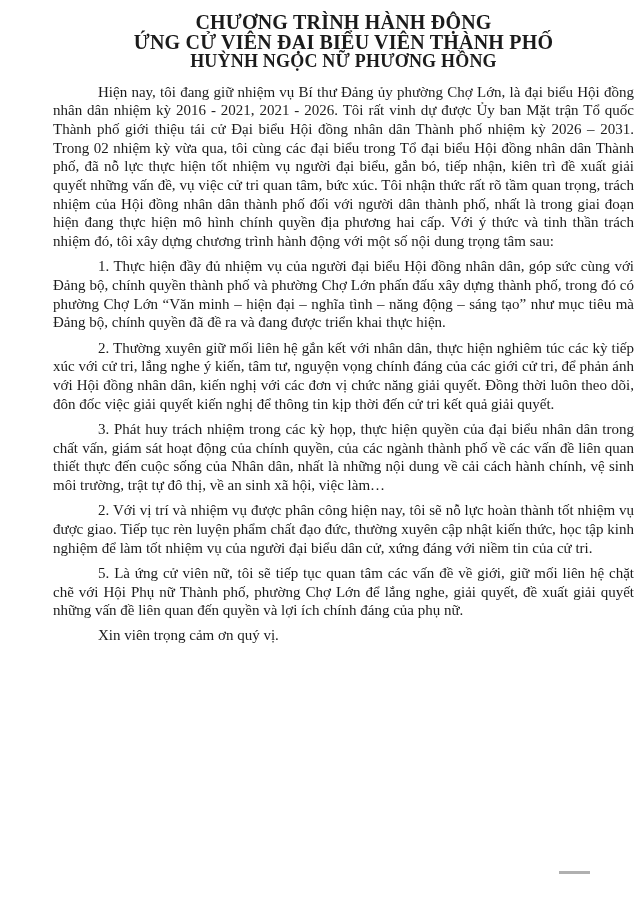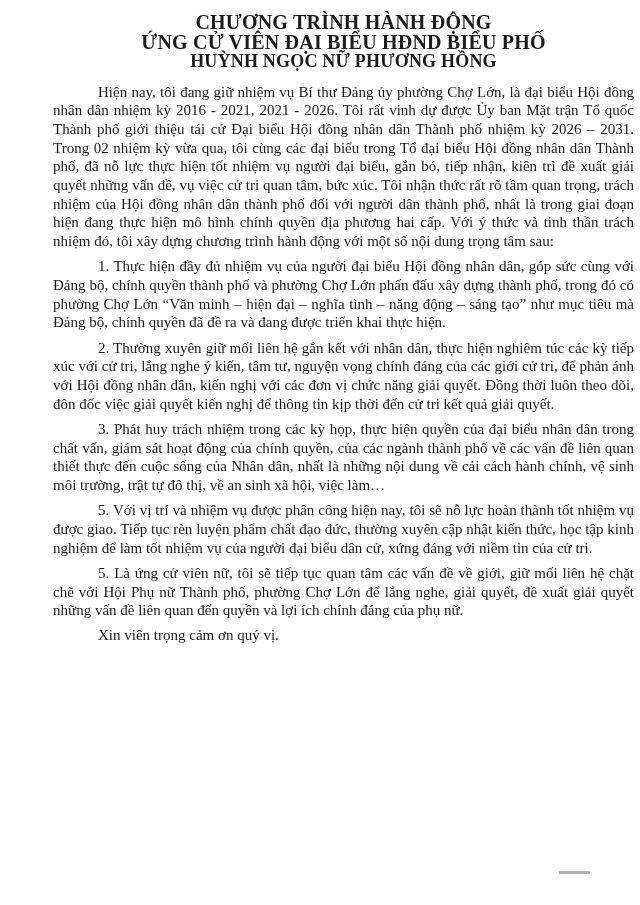--- a/index.html
+++ b/index.html
@@ -57,29 +57,29 @@
     background: #b0b0b0;
   }
 </style>
 </head>
 <body style="background: rgb(255, 255, 255); color: rgb(27, 27, 27);">
 
 <div class="page">
 
   <header class="title-block">
     <div class="title-line-1">CHƯƠNG TRÌNH HÀNH ĐỘNG</div>
-    <div class="title-line-2">ỨNG CỬ VIÊN ĐẠI BIỂU HĐND BIỂU PHỐ</div>
+    <div class="title-line-2">ỨNG CỬ VIÊN ĐẠI BIỂU VIÊN THÀNH PHỐ</div>
     <div class="title-line-3">HUỲNH NGỌC NỮ PHƯƠNG HỒNG</div>
   </header>
 
   <main class="content">
     <p>Hiện nay, tôi đang giữ nhiệm vụ Bí thư Đảng ủy phường Chợ Lớn, là đại biểu Hội đồng nhân dân nhiệm kỳ 2016 - 2021, 2021 - 2026. Tôi rất vinh dự được Ủy ban Mặt trận Tổ quốc Thành phố giới thiệu tái cử Đại biểu Hội đồng nhân dân Thành phố nhiệm kỳ 2026 – 2031. Trong 02 nhiệm kỳ vừa qua, tôi cùng các đại biểu trong Tổ đại biểu Hội đồng nhân dân Thành phố, đã nỗ lực thực hiện tốt nhiệm vụ người đại biểu, gắn bó, tiếp nhận, kiên trì đề xuất giải quyết những vấn đề, vụ việc cử tri quan tâm, bức xúc. Tôi nhận thức rất rõ tầm quan trọng, trách nhiệm của Hội đồng nhân dân thành phố đối với người dân thành phố, nhất là trong giai đoạn hiện đang thực hiện mô hình chính quyền địa phương hai cấp. Với ý thức và tinh thần trách nhiệm đó, tôi xây dựng chương trình hành động với một số nội dung trọng tâm sau:</p>
     <p>1. Thực hiện đầy đủ nhiệm vụ của người đại biểu Hội đồng nhân dân, góp sức cùng với Đảng bộ, chính quyền thành phố và phường Chợ Lớn phấn đấu xây dựng thành phố, trong đó có phường Chợ Lớn “Văn minh – hiện đại – nghĩa tình – năng động – sáng tạo” như mục tiêu mà Đảng bộ, chính quyền đã đề ra và đang được triển khai thực hiện.</p>
     <p>2. Thường xuyên giữ mối liên hệ gắn kết với nhân dân, thực hiện nghiêm túc các kỳ tiếp xúc với cử tri, lắng nghe ý kiến, tâm tư, nguyện vọng chính đáng của các giới cử tri, để phản ánh với Hội đồng nhân dân, kiến nghị với các đơn vị chức năng giải quyết. Đồng thời luôn theo dõi, đôn đốc việc giải quyết kiến nghị để thông tin kịp thời đến cử tri kết quả giải quyết.</p>
     <p>3. Phát huy trách nhiệm trong các kỳ họp, thực hiện quyền của đại biểu nhân dân trong chất vấn, giám sát hoạt động của chính quyền, của các ngành thành phố về các vấn đề liên quan thiết thực đến cuộc sống của Nhân dân, nhất là những nội dung về cải cách hành chính, vệ sinh môi trường, trật tự đô thị, về an sinh xã hội, việc làm…</p>
-    <p>5. Với vị trí và nhiệm vụ được phân công hiện nay, tôi sẽ nỗ lực hoàn thành tốt nhiệm vụ được giao. Tiếp tục rèn luyện phẩm chất đạo đức, thường xuyên cập nhật kiến thức, học tập kinh nghiệm để làm tốt nhiệm vụ của người đại biểu dân cử, xứng đáng với niềm tin của cử tri.</p>
+    <p>2. Với vị trí và nhiệm vụ được phân công hiện nay, tôi sẽ nỗ lực hoàn thành tốt nhiệm vụ được giao. Tiếp tục rèn luyện phẩm chất đạo đức, thường xuyên cập nhật kiến thức, học tập kinh nghiệm để làm tốt nhiệm vụ của người đại biểu dân cử, xứng đáng với niềm tin của cử tri.</p>
     <p>5. Là ứng cử viên nữ, tôi sẽ tiếp tục quan tâm các vấn đề về giới, giữ mối liên hệ chặt chẽ với Hội Phụ nữ Thành phố, phường Chợ Lớn để lắng nghe, giải quyết, đề xuất giải quyết những vấn đề liên quan đến quyền và lợi ích chính đáng của phụ nữ.</p>
     <p>Xin viên trọng cảm ơn quý vị.</p>
   </main>
 
   <div class="footer-mark" style="background: rgb(176, 176, 176);"></div>
 
 </div>
 
 </body></html>

